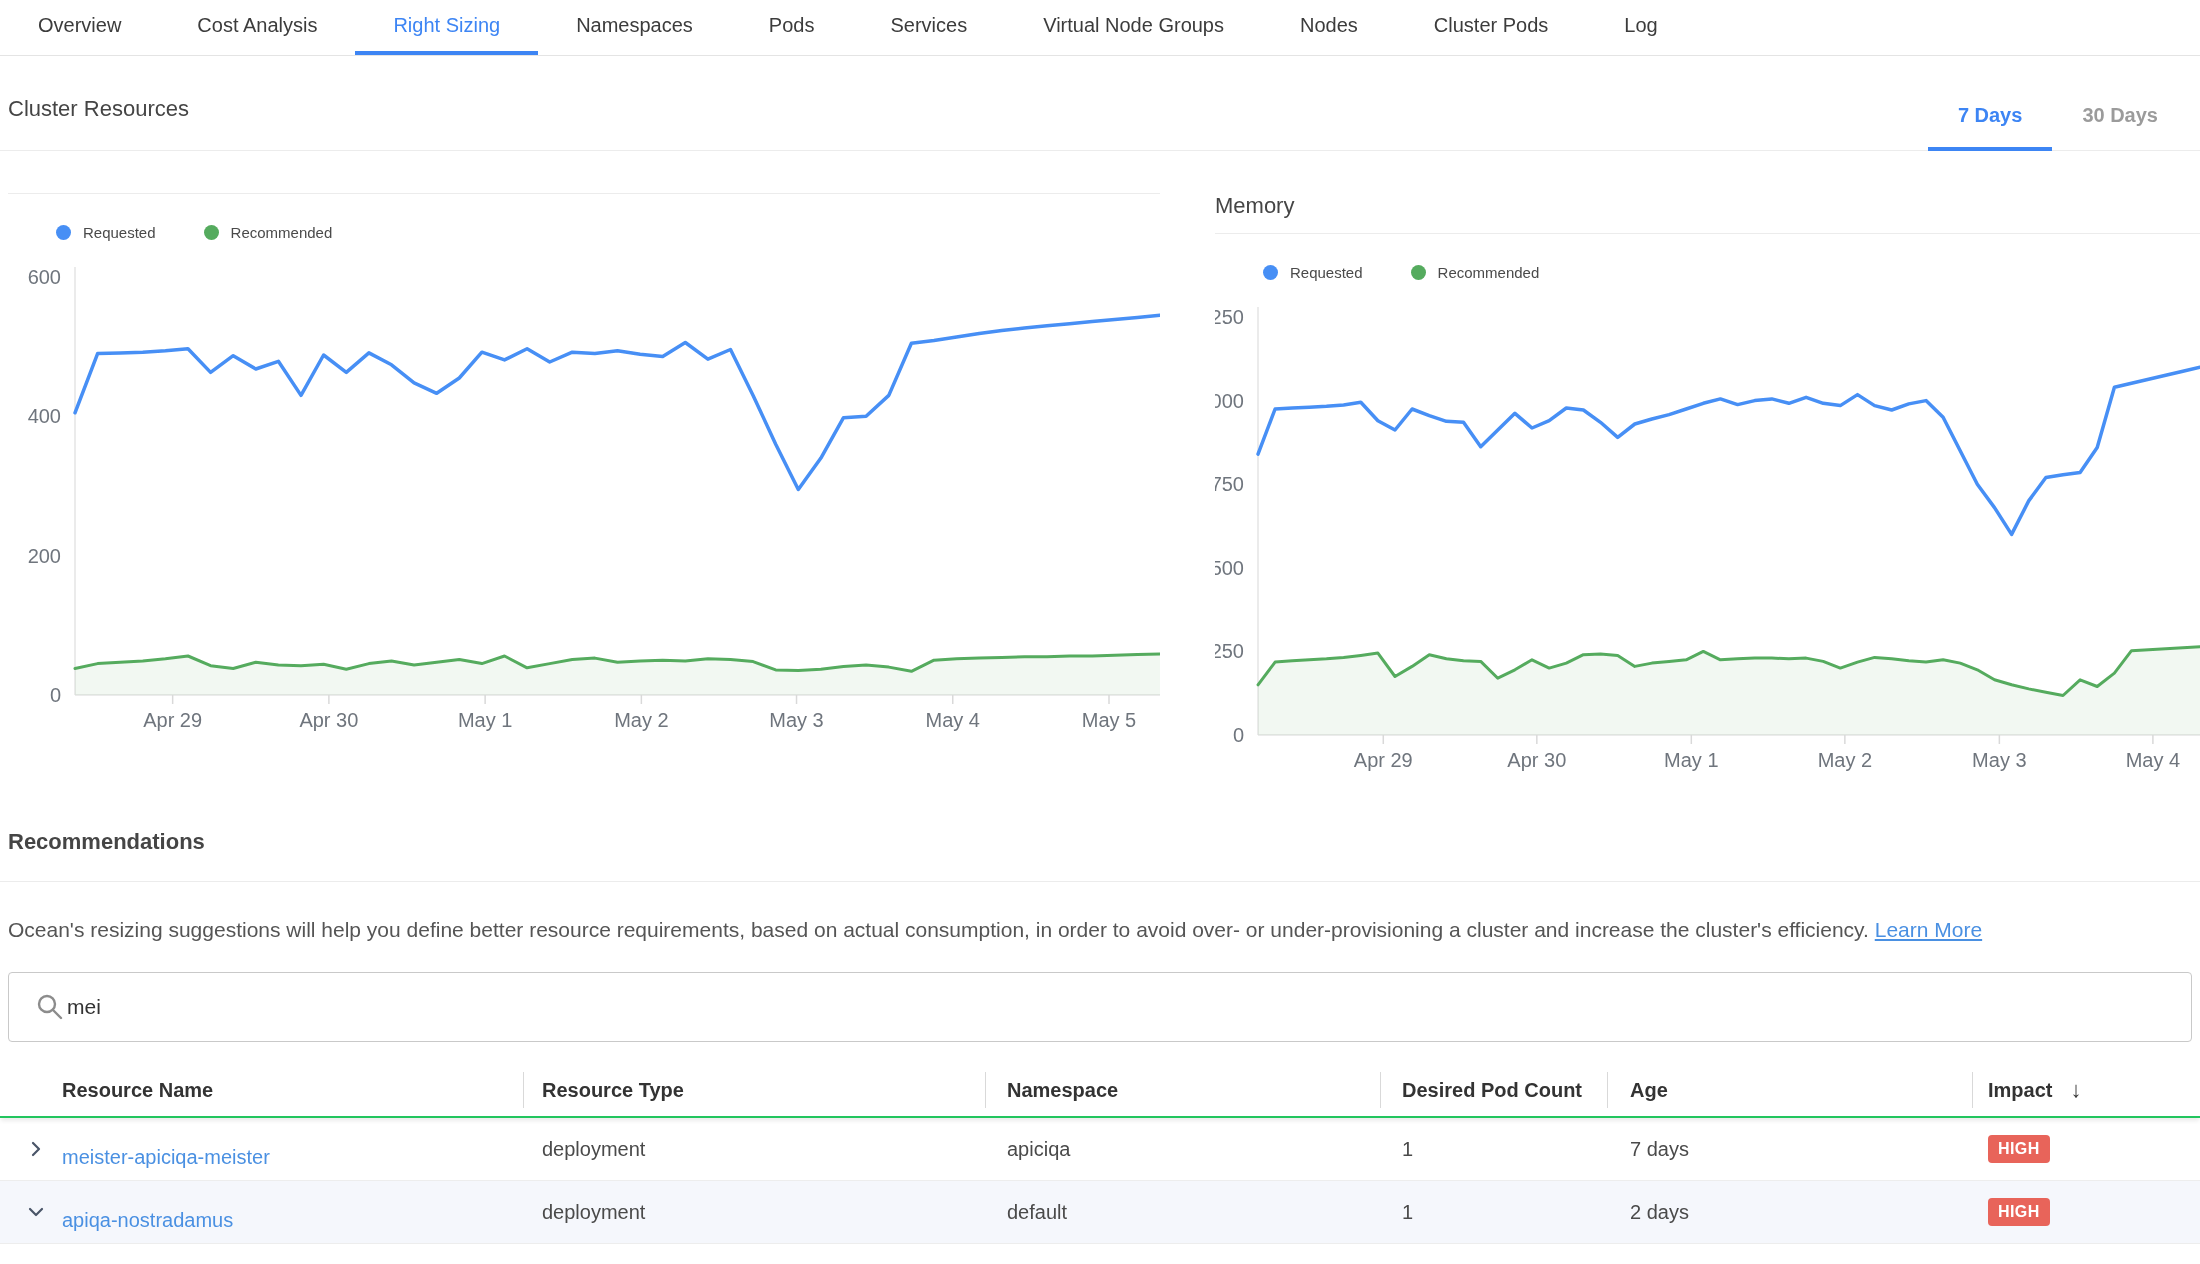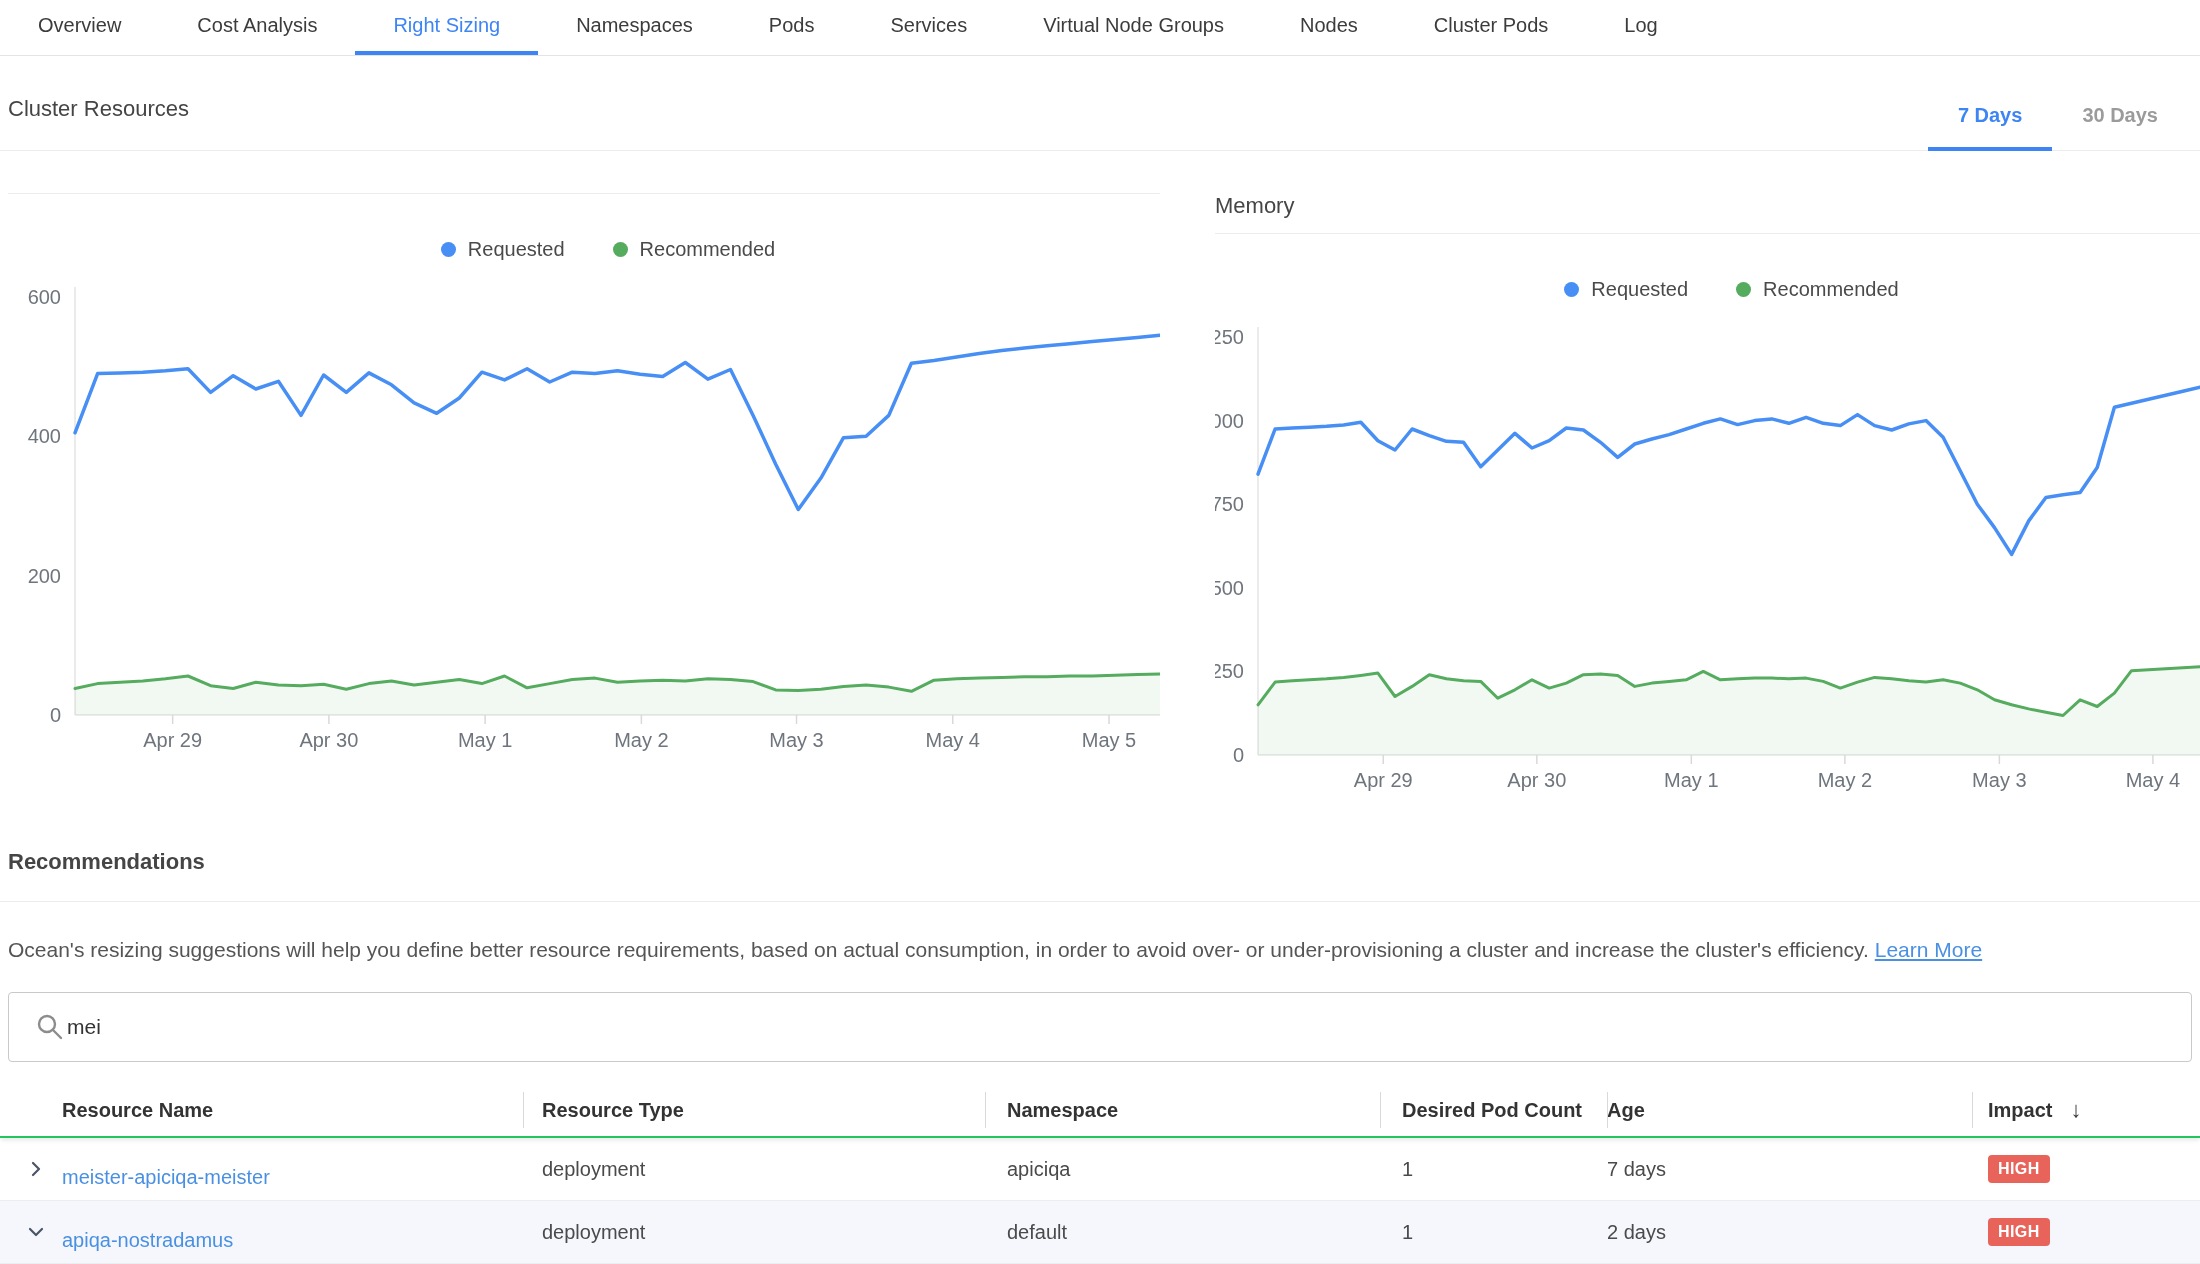--- a/index.html
+++ b/index.html
@@ -30,21 +30,21 @@
   }
   .range-item.active { color:#3d85f4; border-bottom-color:#3d85f4; }
 
   
   .charts-row { display:flex; padding-left:8px; }
   .chart-col { padding-top:42px; }
   .chart-col.cpu { width:1152px; margin-right:55px; }
   .chart-col.mem { width:985px; }
   .chart-title { font-size:22px; color:#454545; line-height:26px; padding-bottom:14px; }
   .chart-divider { border-bottom:1px solid #ececec; }
-  .legend { display:flex; gap:48px; margin:44px 0 0 48px; font-size:20px; color:#4a4a4a; align-items:center;justify-content:center; }
+  .legend { display:flex; gap:48px; margin:30px 0 0 48px; font-size:15px; color:#4a4a4a; align-items:center; }
   .legend-item { display:flex; align-items:center; }
   .legend-dot { width:15px; height:15px; border-radius:50%; display:inline-block; margin-right:12px; }
   svg.chart { display:block; margin-top:8px; }
   svg.chart text { font-family:"Liberation Sans", sans-serif; font-size:20px; fill:#6f757d; }
 
   
   .reco { margin-top:54px; }
   .reco-title { font-size:22px; font-weight:600; color:#454545; padding:0 0 26px 8px; border-bottom:1px solid #ececec; }
   .reco-desc { font-size:21px; color:#555; margin:34px 0 0 8px; line-height:28px; }
   .reco-desc a { color:#4a90e2; text-decoration:underline; cursor:pointer; }
@@ -66,21 +66,21 @@
     border-bottom:2px solid #22c55e; box-shadow:0 4px 4px -1px rgba(0,0,0,0.08); position:relative;
   }
   .th { position:relative; height:100%; display:flex; align-items:center; }
   .th:not(:first-child)::before { content:''; position:absolute; left:0; top:8px; bottom:8px; width:1px; background:#d9d9d9; }
   .sort-icon { margin-left:18px; font-size:22px; color:#3a3a3a; font-weight:400; }
   .tbl-row { height:63px; font-size:20px; color:#4a4a4a; border-bottom:1px solid #ededed; background:#fff; }
   .tbl-row.expanded { background:#f5f7fc; }
   .c1 { padding-left:62px; }
   .row-c1 { padding-left:26px; display:flex; align-items:center; }
   .c2 { padding-left:19px; } .c3 { padding-left:22px; } .c4 { padding-left:22px; }
-  .c5 { } .c6 { padding-left:16px; }
+  .c5 { padding-left:23px; } .c6 { padding-left:16px; }
   .expander { width:20px; height:20px; margin-right:16px; cursor:pointer; flex:none; display:flex; align-items:center; }
   .res-link { color:#4a90e2; font-weight:500; cursor:pointer; text-decoration:none;margin-top:16px; }
   .badge-high {
     display:inline-block; background:#e8645a; color:#fff; font-weight:700; font-size:16px;
     padding:5px 10px; border-radius:4px; letter-spacing:0.4px; line-height:18px;
   }
 </style>
 </head>
 <body>
 

